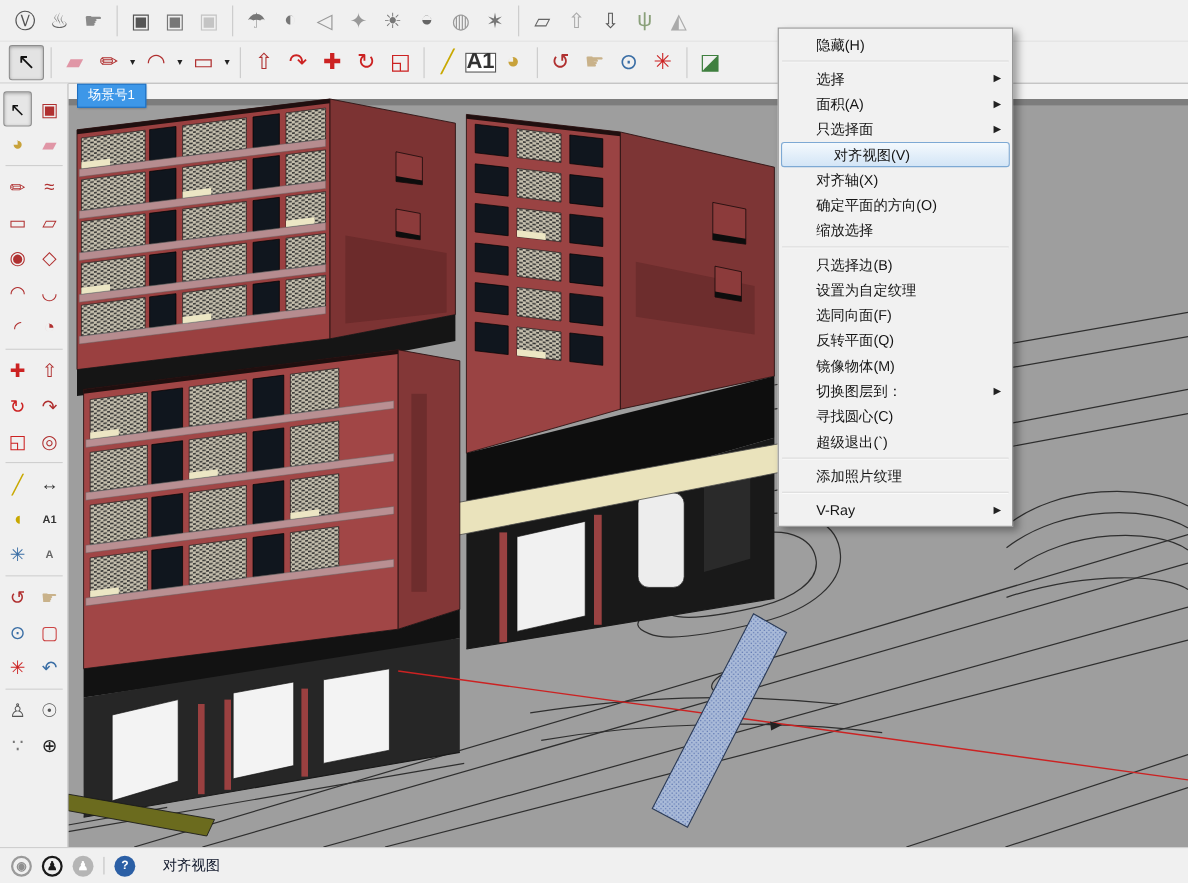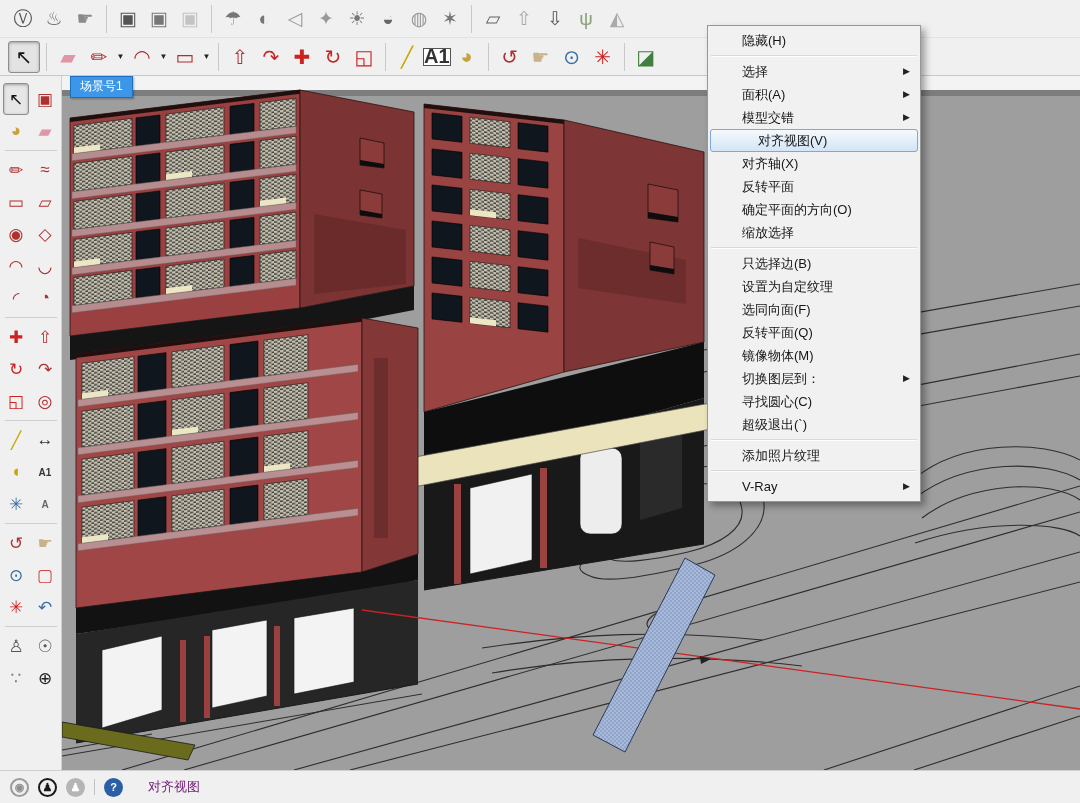--- a/index.html
+++ b/index.html
@@ -48,21 +48,21 @@
   .mi .arr{font-size:9px;color:#222;}
   .mi.hl{background:linear-gradient(#f4f9fd,#d3e5f6);border:1px solid #7da9d4;border-radius:3px;padding-left:47px;}
   .msep{height:1px;background:#d9d9d9;border-bottom:1px solid #fdfdfd;margin:3px 3px 3px 3px;}
   
   #status{position:absolute;left:0;top:770px;width:1080px;height:33px;background:#f0f0f0;
        border-top:1px solid #cfcfcf;display:flex;align-items:center;gap:9px;
        padding-left:10px;box-sizing:border-box;}
   .sbi{width:19px;height:19px;border-radius:50%;display:flex;align-items:center;
        justify-content:center;font-size:11px;font-weight:bold;box-sizing:border-box;flex:0 0 auto;}
   .sbdiv{width:1px;height:16px;background:#c2c2c2;}
-  #status .msg{font-size:13px;color:#701a75;margin-left:16px;}
+  #status .msg{font-size:13px;color:#0f172a;margin-left:16px;}
 </style>
 </head>
 <body>
 
 <div id="tb1" class="toolbar">
     <div class="tbi" style="color: rgb(85, 85, 85);">Ⓥ</div>
     <div class="tbi" style="color: rgb(102, 102, 102);">♨</div>
     <div class="tbi" style="color: rgb(138, 138, 138);">☛</div>
     <div class="tbsep"></div>
     <div class="tbi" style="color: rgb(85, 85, 85);">▣</div>
@@ -398,31 +398,28 @@
     <div class="msep"></div>
     <div class="mi">
       <span>选择</span>
       <span class="arr">▶</span>
     </div>
     <div class="mi">
       <span>面积(A)</span>
       <span class="arr">▶</span>
     </div>
     <div class="mi">
-      <span>模型交错</span>
+      <span>只选择面</span>
       <span class="arr">▶</span>
     </div>
     <div class="mi hl">
       <span>对齐视图(V)</span>
     </div>
     <div class="mi">
       <span>对齐轴(X)</span>
-    </div>
-    <div class="mi">
-      <span>反转平面</span>
     </div>
     <div class="mi">
       <span>确定平面的方向(O)</span>
     </div>
     <div class="mi">
       <span>缩放选择</span>
     </div>
     <div class="msep"></div>
     <div class="mi">
       <span>只选择边(B)</span>

